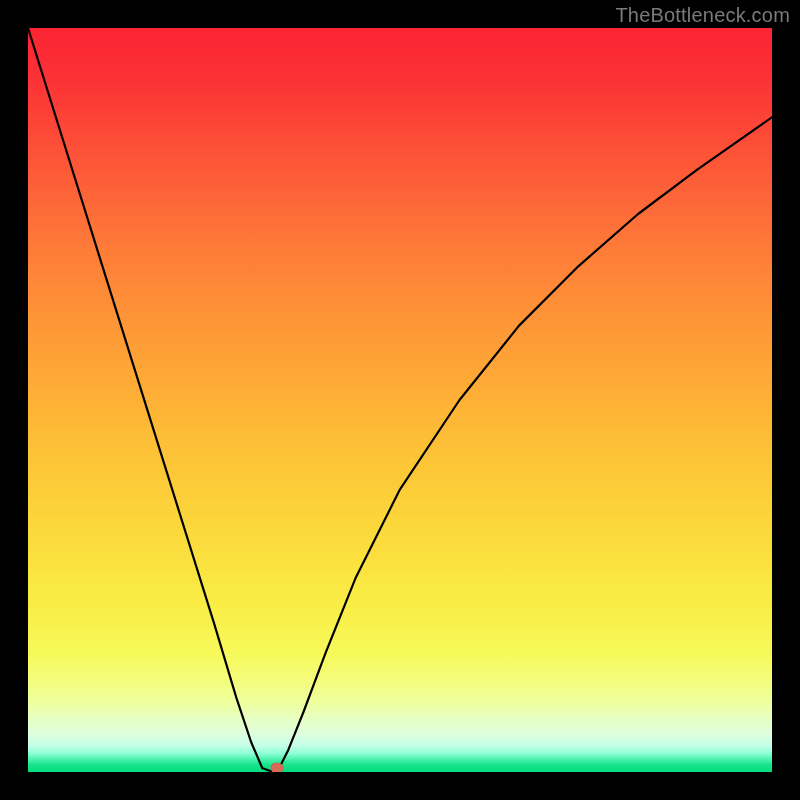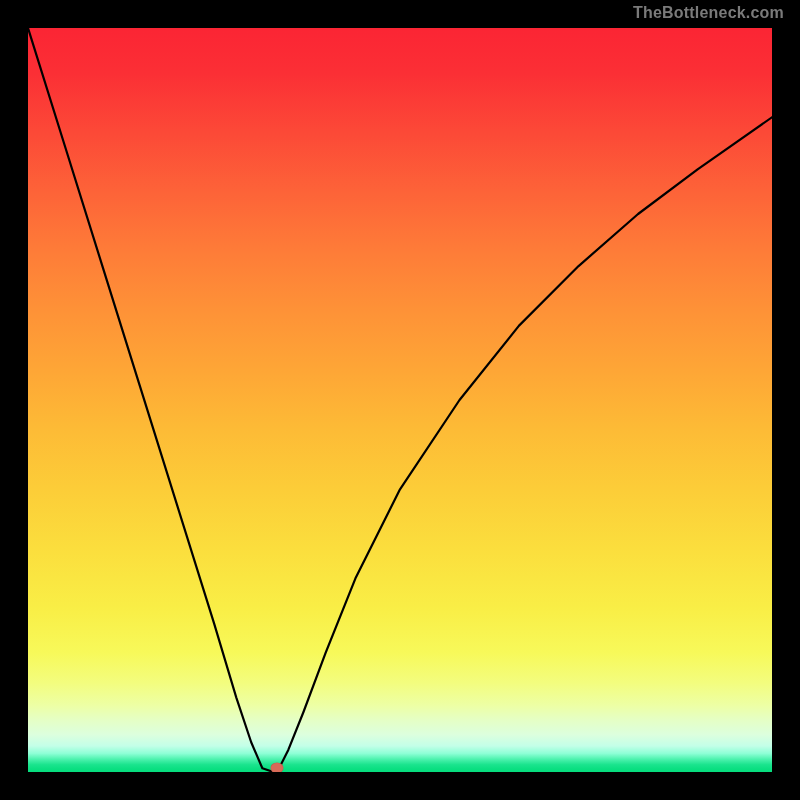--- a/index.html
+++ b/index.html
@@ -13,24 +13,24 @@
   }
   .frame {
     position: relative;
     width: 800px;
     height: 800px;
     background: #000;
   }
   .watermark {
     position: absolute;
     top: 4px;
-    right: 16px;
+    right: 10px;
     color: #7a7a7a;
-    font-size: 16px;
-    font-weight: 700;
+    font-size: 20px;
+    font-weight: 400;
     letter-spacing: 0.2px;
     z-index: 5;
     user-select: none;
   }
   .plot {
     position: absolute;
     left: 28px;
     top: 28px;
     width: 744px;
     height: 744px;

